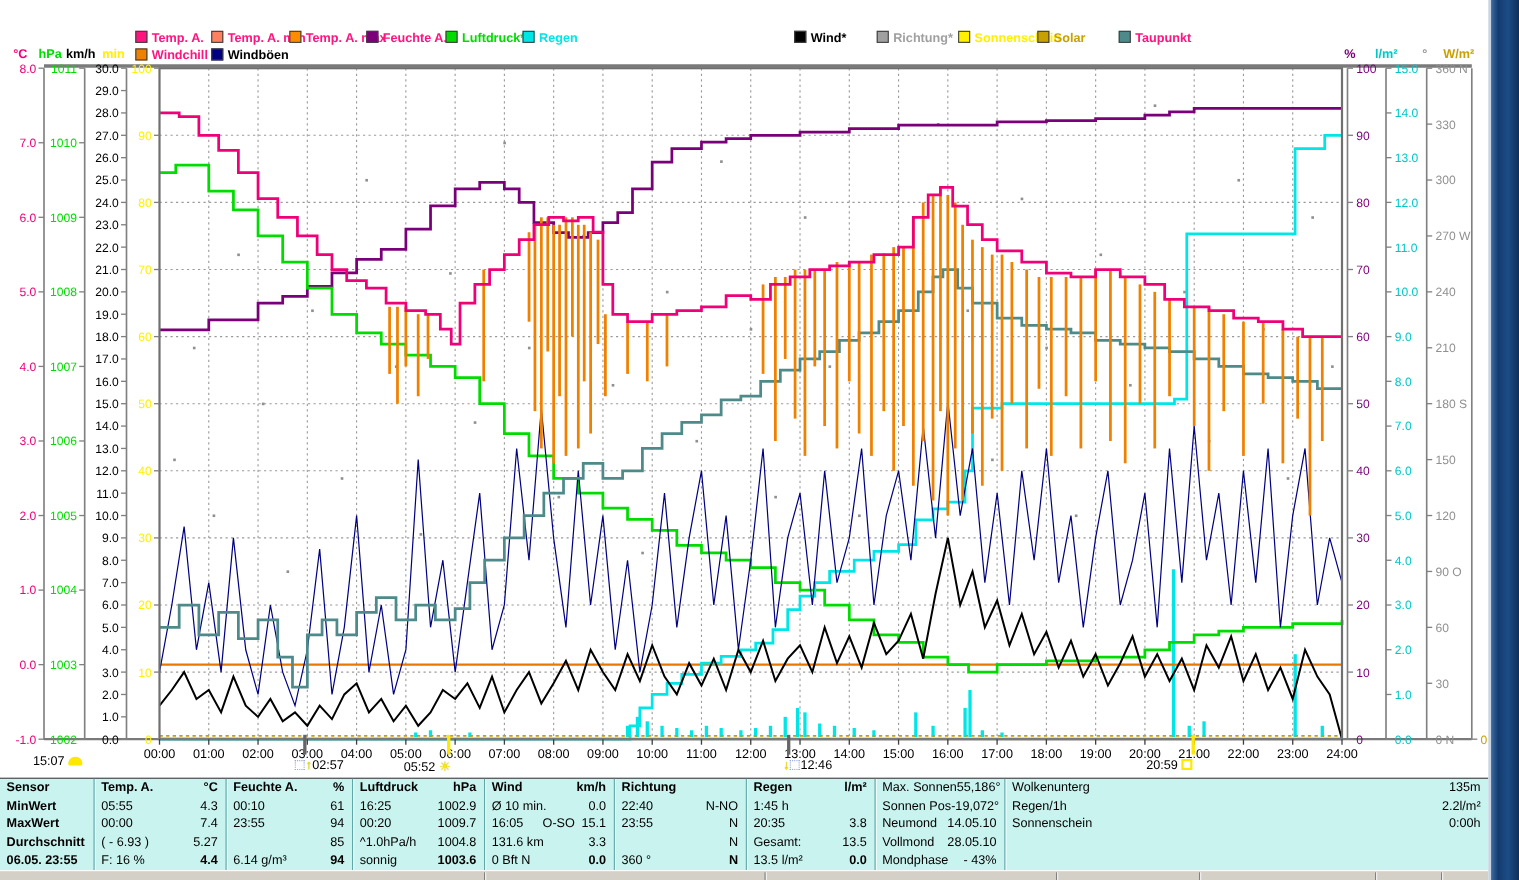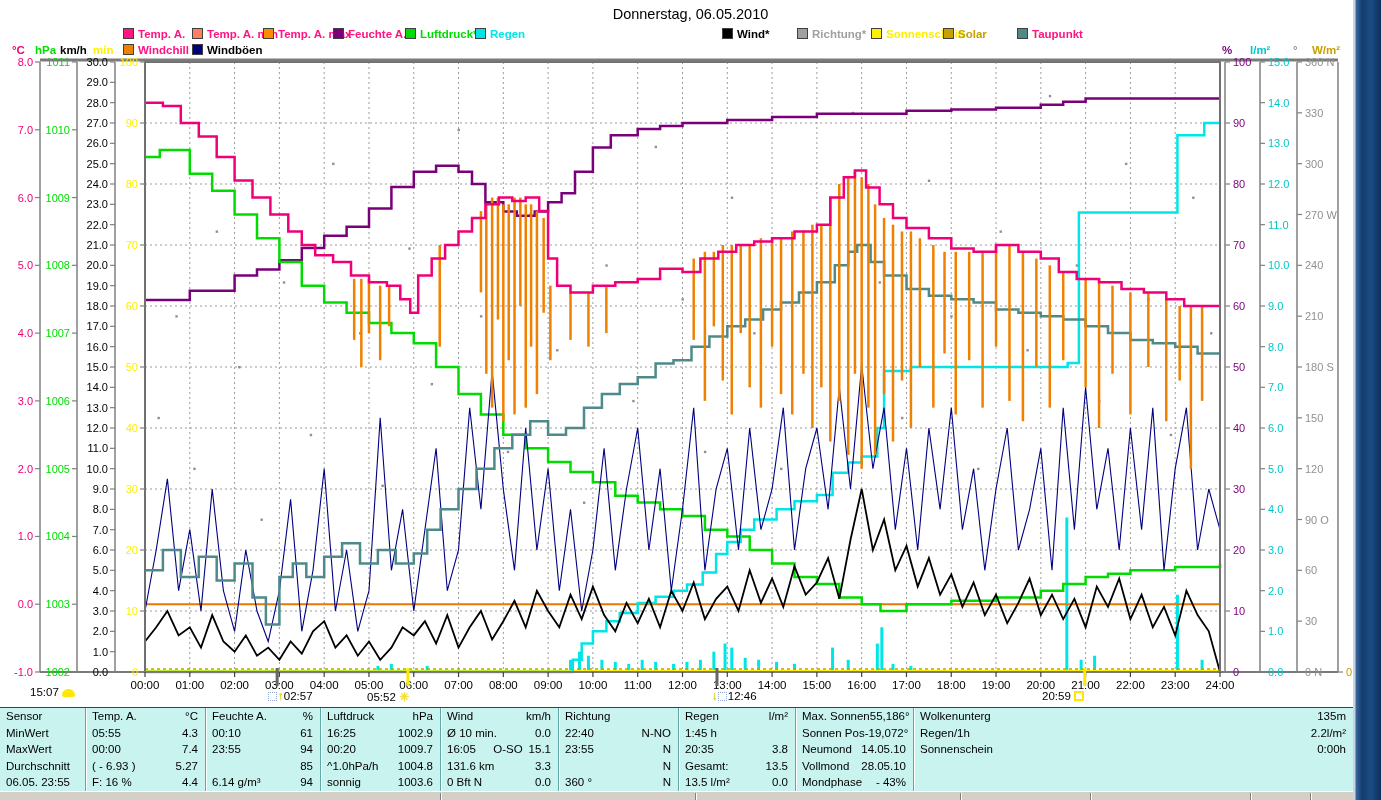--- a/index.html
+++ b/index.html
@@ -15,31 +15,30 @@
   .sunglyph{color:#FFE800;text-shadow:0 0 1px #b09000;font-size:12px;}
   .sq{display:inline-block;width:6px;height:6px;border:2px solid #FFE800;vertical-align:-1px;}
   .dotbox{display:inline-block;width:7px;height:7px;border:1px dotted #8fa8d8;vertical-align:-1px;margin-right:1px;}
   .cloud{display:inline-block;width:13px;height:8px;background:#FFE800;border-radius:7px 7px 2px 2px;vertical-align:-1px;margin-left:3px;}
   #datatable{position:absolute;left:0;top:707px;width:1353px;height:83px;background:#C9F3EF;border-top:1px solid #404040;
      display:grid;grid-template-columns:85px 120px 115px 120px 118px 120px 117px 118px 1fr;font-size:11.5px;color:#000;}
   .tcol{border-left:1px solid #5FA8A8;box-shadow:inset 1px 0 0 #ffffff;}
   .tcol:first-child{border-left:none;box-shadow:none;}
   .tcell{height:16.6px;line-height:16.6px;display:flex;justify-content:space-between;padding:0 7px 0 6px;white-space:nowrap;overflow:hidden;}
   .tcell .mid{flex:1;text-align:right;margin-right:6px;}
-  .b{font-weight:normal;}
+  .b{font-weight:bold;}
   #footer{position:absolute;left:0;top:791px;width:1353px;height:9px;background:#D4D0C8;border-top:1px solid #fff;}
   .fseg{position:absolute;top:1px;width:1px;height:8px;background:#808080;box-shadow:1px 0 0 #ffffff;}
   #blueband{position:absolute;left:1353px;top:0;width:28px;height:800px;
      background:linear-gradient(to right,#c8d4e4 0,#c8d4e4 2px,#39689f 3px,#133c6e 9px,#1c4c85 18px,#0d3058 28px);}
 </style>
 </head>
 <body>
 
 <div id="win">
-  <div id="title">Donnerstag, 06.05.2010</div>
 
   <span class="unit" style="left:12px;color:#F00078;">°C</span>
   <span class="unit" style="left:35px;color:#00DC00;">hPa</span>
   <span class="unit" style="left:60px;color:#000000;">km/h</span>
   <span class="unit" style="left:93px;color:#FFF000;">min</span>
   <span class="unit" style="left:1222px;color:#7A007A;">%</span>
   <span class="unit" style="left:1250px;color:#00C8C8;">l/m²</span>
   <span class="unit" style="left:1293px;color:#909090;">°</span>
   <span class="unit" style="left:1312px;color:#C8A000;">W/m²</span>
 

